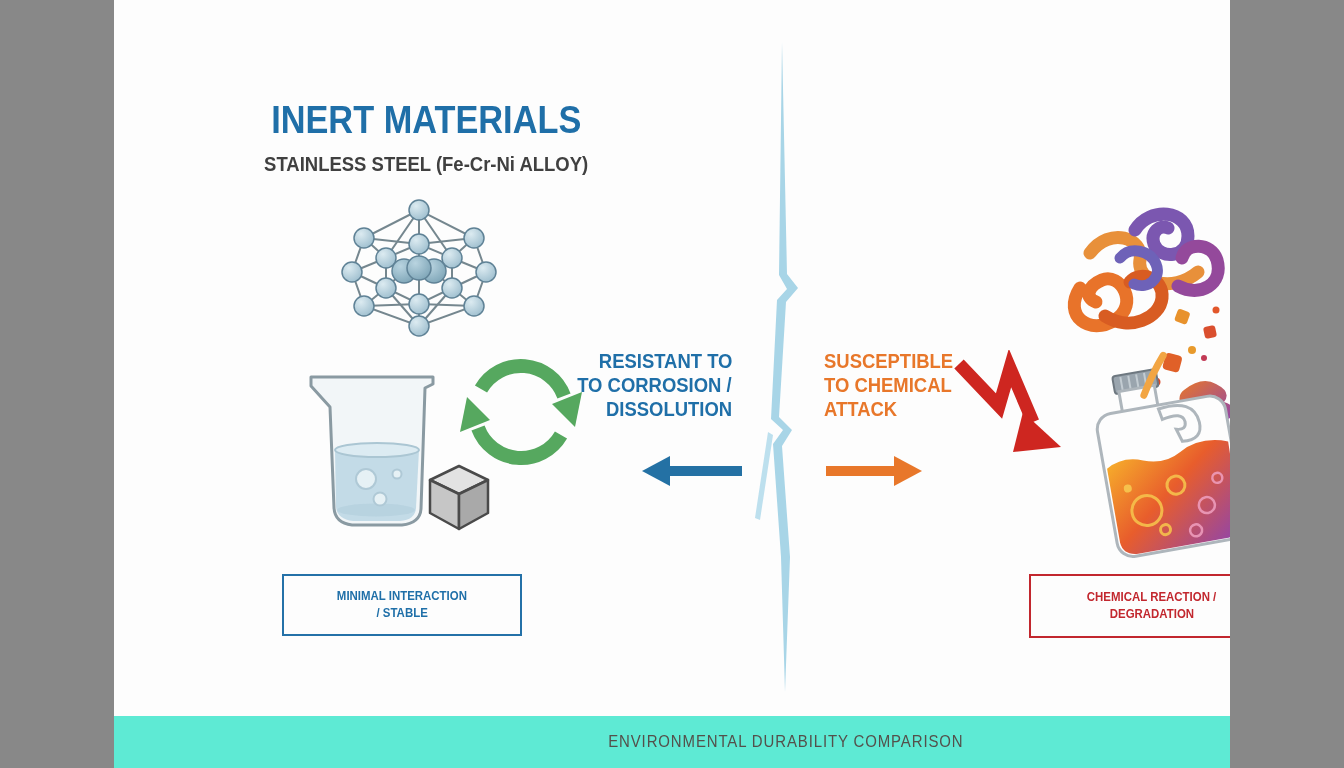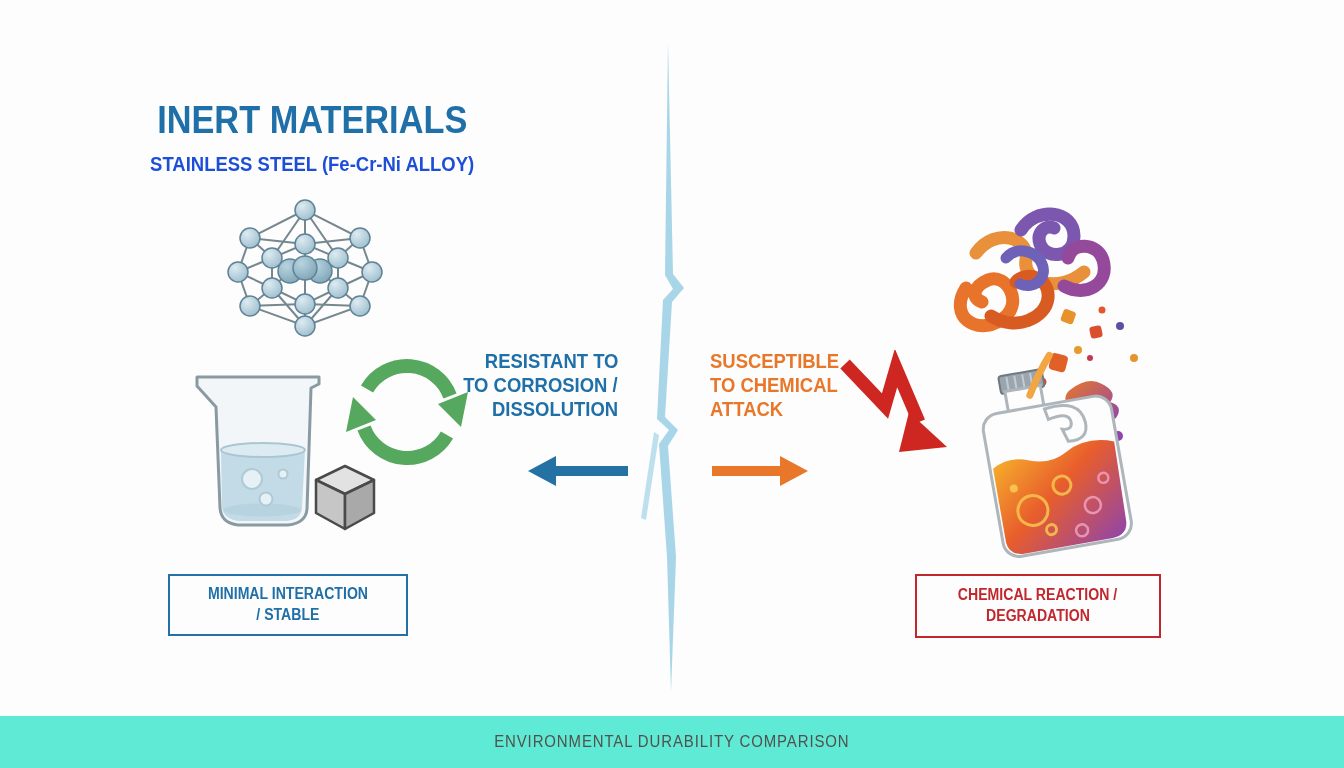--- a/index.html
+++ b/index.html
@@ -1,34 +1,34 @@
 <!DOCTYPE html>
 <html><head>
 <meta charset="utf-8">
 <style>
   html,body{margin:0;padding:0;}
   body{font-family:"Liberation Sans", sans-serif; background:#888;}
-  .canvas{position:relative;width:1344px;height:768px;background:#fdfdfd;overflow:hidden;margin:0 auto;}
+  .canvas{position:relative;width:1116px;height:768px;background:#fdfdfd;overflow:hidden;margin:0 auto;}
   .abs{position:absolute;}
   .cond{display:inline-block;transform:scaleX(0.88);transform-origin:center;}
   .cond-r{display:inline-block;transform:scaleX(0.9);transform-origin:right;}
   .cond-l{display:inline-block;transform:scaleX(0.9);transform-origin:left;}
 
   .col-head{text-align:center;}
   .title{font-size:39px;font-weight:700;letter-spacing:0px;line-height:1;}
   .title.blue{color:#1f6fa8;}
   .title.orange{color:#e87b2c;}
-  .subtitle{font-size:21px;font-weight:700;color:#1d4ed8;margin-top:13px;}
+  .subtitle{font-size:21px;font-weight:700;color:#404040;margin-top:13px;}
 
   .mid-text{font-size:20.5px;font-weight:700;line-height:1.17;}
   .mid-text.blue{color:#1f6fa8;text-align:right;}
   .mid-text.orange{color:#e8772a;text-align:left;}
 
   .result-box{display:flex;align-items:center;justify-content:center;text-align:center;
-    font-size:16px;font-weight:700;line-height:1.3;background:#fdfdfd;}
+    font-size:13px;font-weight:700;line-height:1.3;background:#fdfdfd;}
   .result-box.blue{border:2px solid #2471a8;color:#1f6fa8;}
   .result-box.red{border:2px solid #c2272e;color:#c2272e;}
 
   .footer-bar{left:0;top:716px;width:1344px;height:52px;background:#5eead4;
     display:flex;align-items:center;justify-content:center;}
   .footer-text{font-size:17px;color:#54504b;letter-spacing:1px;font-weight:400;}
   svg{display:block;}
 </style>
 </head>
 <body>

